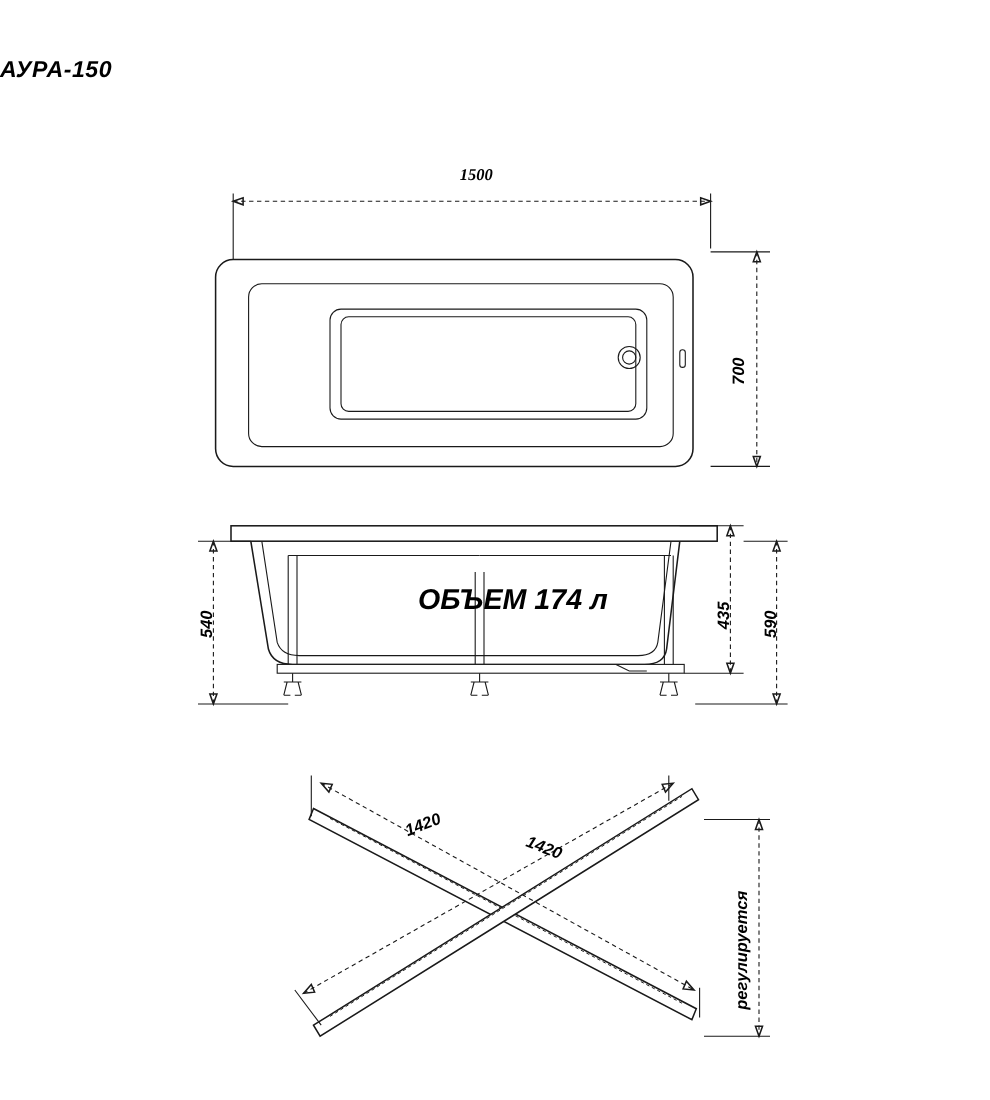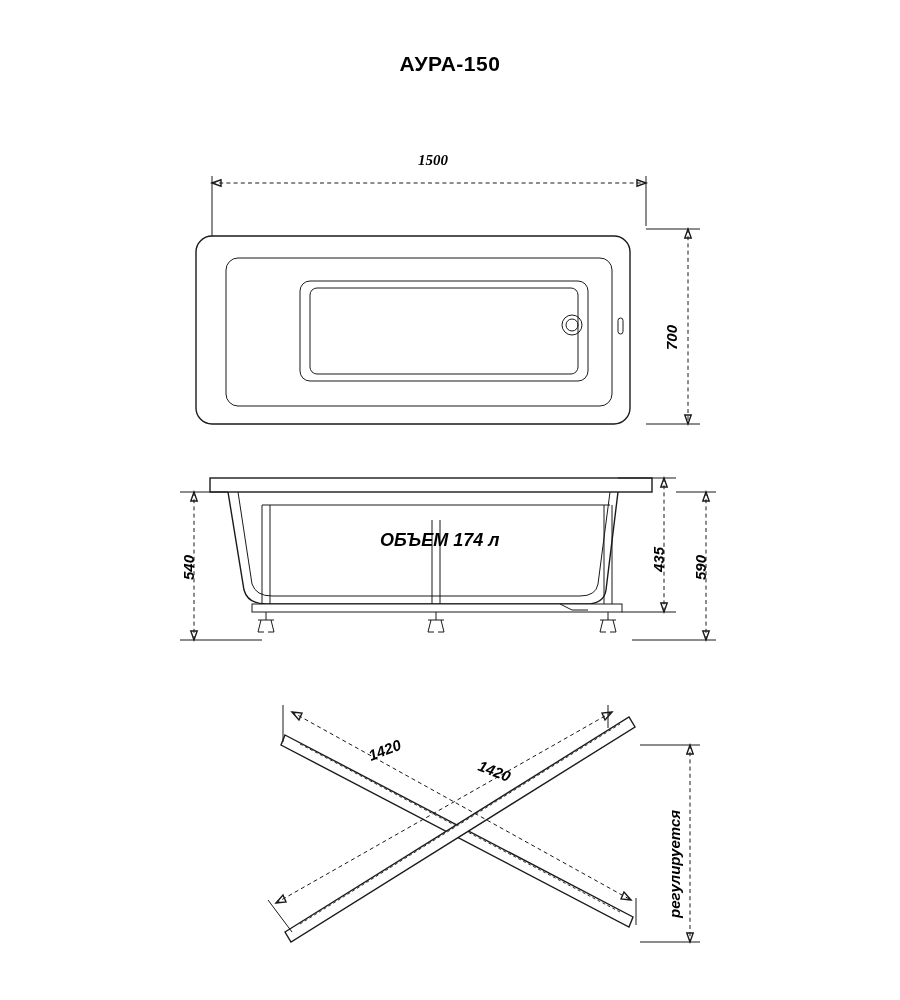--- a/index.html
+++ b/index.html
@@ -18,30 +18,30 @@
   #sheet {
     position: relative;
     width: 900px;
     height: 1000px;
   }
   .title {
     position: absolute;
     top: 52px;
     left: 0;
     width: 900px;
-    text-align: center;
     font-size: 21px;
+    font-style: italic;
     font-weight: bold;
     letter-spacing: 0.5px;
   }
   .volume-label {
     position: absolute;
     left: 380px;
     top: 530px;
-    font-size: 18px;
+    font-size: 26px;
     font-style: italic;
     font-weight: bold;
     white-space: nowrap;
   }
   .dim {
     position: absolute;
     font-size: 15px;
     font-style: italic;
     font-weight: bold;
     white-space: nowrap;

